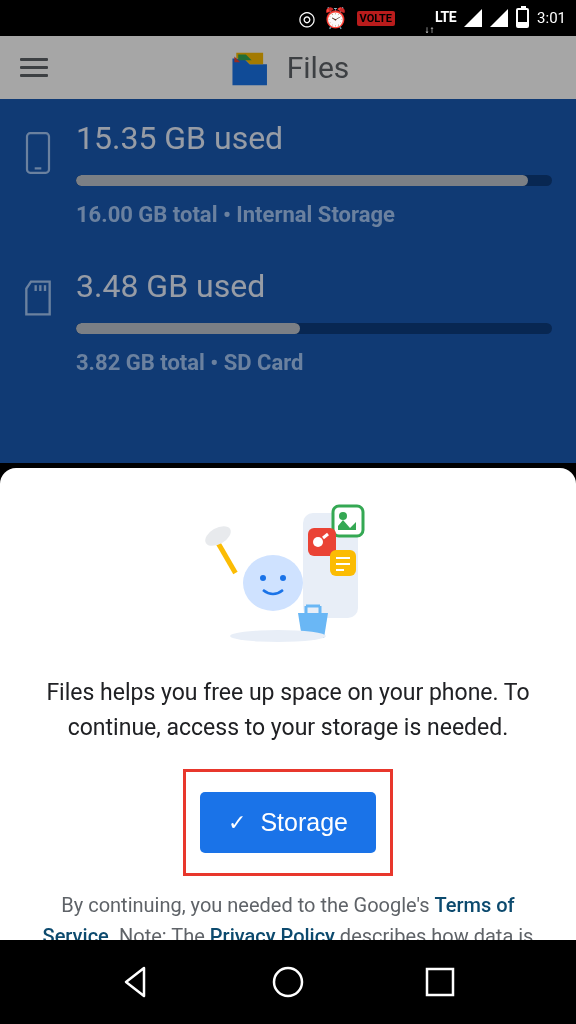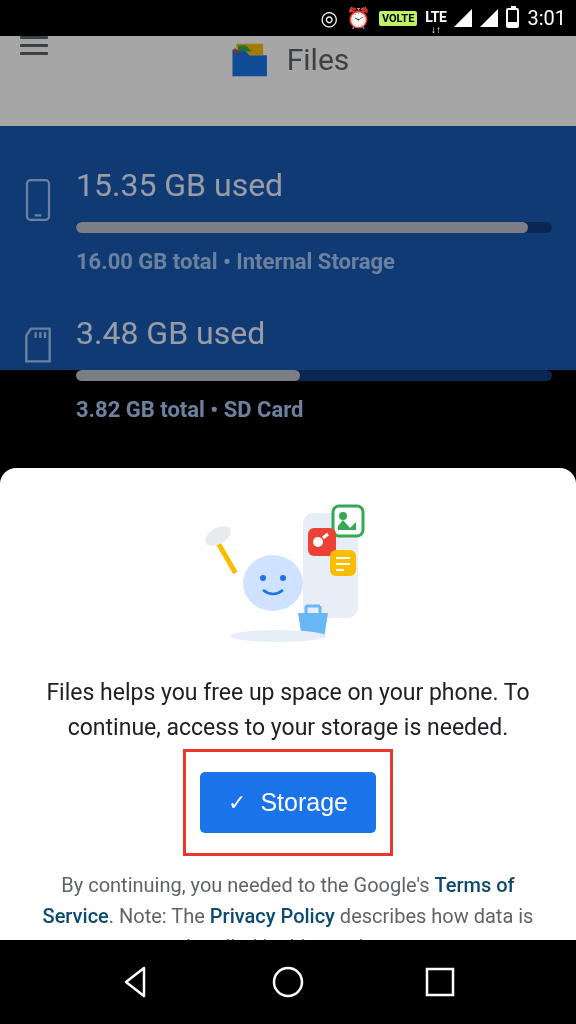--- a/index.html
+++ b/index.html
@@ -15,42 +15,43 @@
       height: 36px;
       background: #000;
       display: flex;
       align-items: center;
       justify-content: flex-end;
       padding: 0 10px;
       color: #fff;
       gap: 8px;
       font-size: 20px;
     }
-    .status-time { font-weight: 400; font-size: 20px; }
+    .status-time { font-weight: 400; font-size: 15px; }
     .volte-badge {
-      background: #bef264;
+      background: #b91c1c;
       color: #000;
       font-size: 11px;
       font-weight: bold;
       padding: 1px 3px;
       border-radius: 2px;
     }
-    .lte-text { font-size: 14px; font-weight: bold; letter-spacing: -0.5px; }
+    .lte-text { font-size: 14px; font-weight: bold; letter-spacing: -0.5px; margin-left: 32px; }
     .lte-arrows { font-size: 10px; display: block; line-height: 6px; text-align: center; }
     .signal { width: 0; height: 0; border-style: solid; border-width: 0 0 18px 18px; border-color: transparent transparent #fff transparent; }
     .battery {
       width: 13px; height: 20px; border: 2px solid #fff; border-radius: 2px; position: relative;
     }
     .battery::before { content:''; position:absolute; top:-4px; left:3px; width:5px; height:2px; background:#fff; }
     .battery::after { content:''; position:absolute; bottom:0; left:0; right:0; height:4px; background:#fff; }
 
     .app-header {
-      height: 90px;
+      height: 63px;
       background: #fff;
       display: flex;
+      align-items: center;
       padding: 0 20px;
       gap: 16px;
       position: relative;
     }
     .hamburger {
       display: flex;
       flex-direction: column;
       gap: 5px;
       cursor: pointer;
     }
@@ -63,22 +64,22 @@
       align-items: center;
       gap: 14px;
     }
     .app-logo {
       width: 46px; height: 46px; position: relative;
     }
     .app-title { font-size: 30px; color: #5f6368; font-weight: 400; }
 
     .storage-section {
       background: #1a5ab3;
-      height: 244px;
-      padding: 40px 24px;
+      height: 364px;
+      padding: 20px 24px;
       color: #fff;
     }
     .storage-row { display: flex; align-items: flex-start; gap: 22px; margin-bottom: 40px; }
     .storage-icon { width: 30px; margin-top: 12px; }
     .storage-content { flex: 1; }
     .storage-used { font-size: 32px; font-weight: 400; color: #e8f0fe; margin-bottom: 18px; }
     .progress-bar {
       height: 11px;
       background: #0d3c7e;
       border-radius: 6px;
@@ -112,21 +113,21 @@
       height: 150px;
       display: flex;
       align-items: center;
       justify-content: center;
       margin-bottom: 28px;
     }
     .sheet-text {
       font-size: 23px;
       color: #202124;
       line-height: 1.5;
-      margin-bottom: 4px;
+      margin-bottom: 24px;
       padding: 0 4px;
     }
     .highlight-box {
       border: 3px solid #e8372c;
       padding: 20px 14px;
       display: inline-block;
       margin-bottom: 14px;
     }
     .continue-btn {
       background: #1a73e8;

